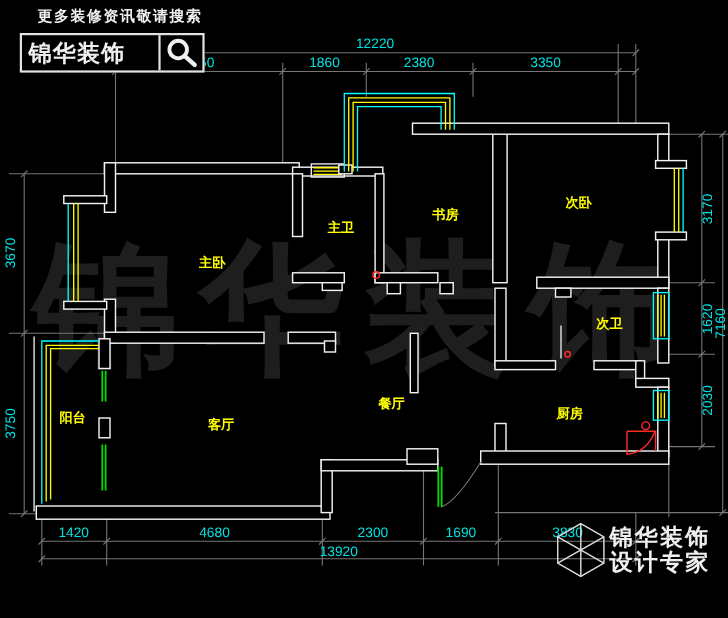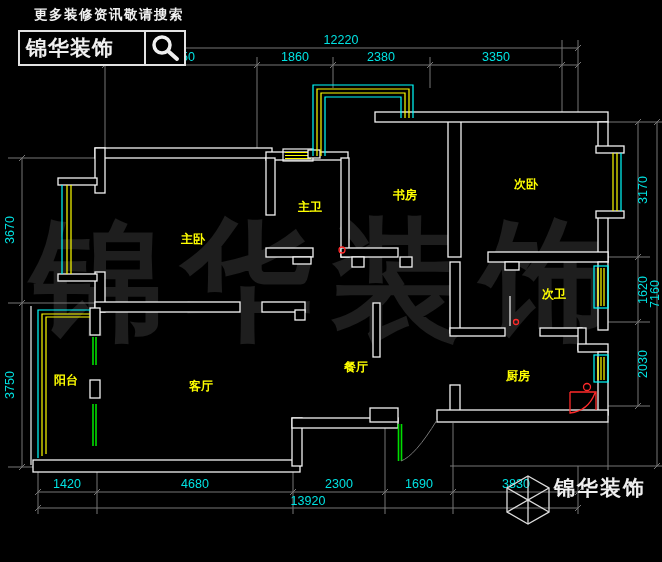--- a/index.html
+++ b/index.html
@@ -200,15 +200,16 @@
 </div>
 
 <div id="footer-brand">
   <svg id="footer-cube" width="48" height="52" viewBox="0 0 48 52">
     <g stroke="#dcdcdc" stroke-width="1.3" fill="none">
       <path d="M24,2 L45,14 L45,38 L24,50 L3,38 L3,14 Z"></path>
       <path d="M24,2 V50 M3,14 L45,38 M45,14 L3,38 M3,14 L24,26 L45,14 M3,38 L24,26 L45,38"></path>
     </g>
   </svg>
   <div id="footer-line1">锦华装饰</div>
+  <div id="footer-line2">设计专家</div>
 </div>
 
 </div>
 
 </body></html>

